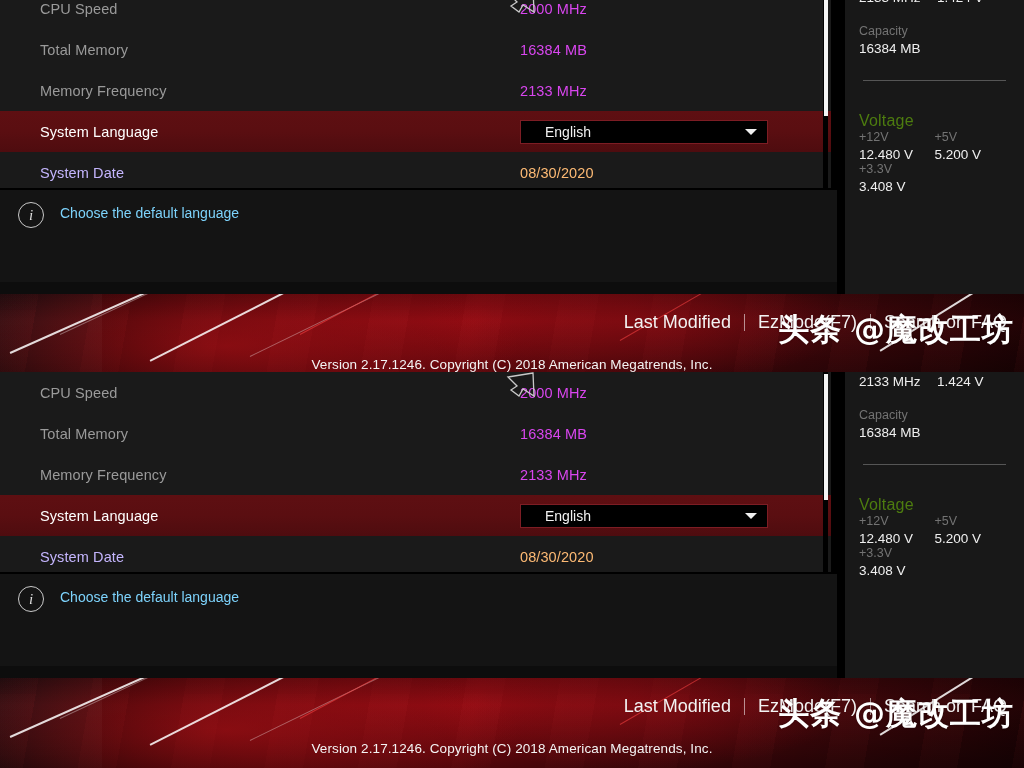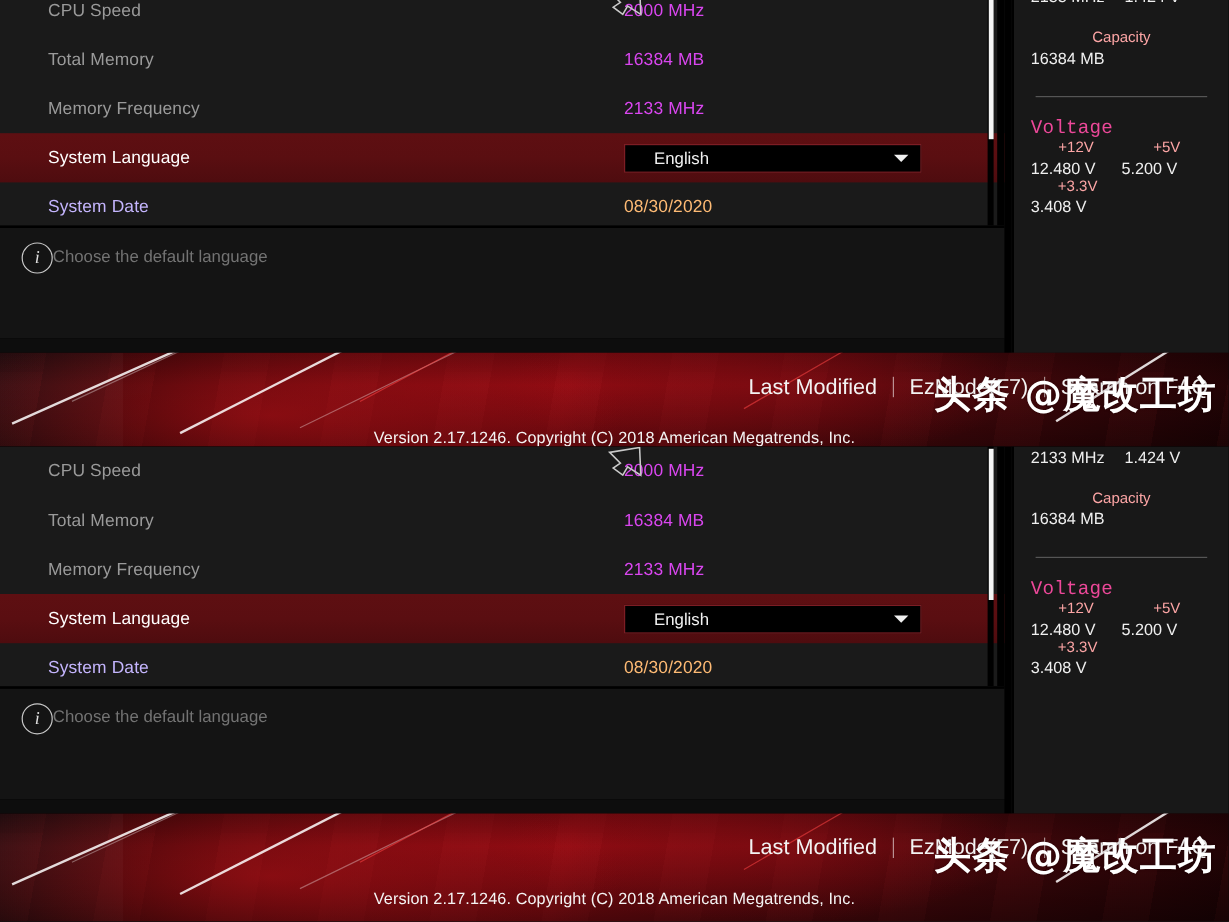--- a/index.html
+++ b/index.html
@@ -69,42 +69,42 @@
     position:absolute; left:0; top:200px; width:837px; height:94px;
     background:#141414; border-top:2px solid #000;
   }
   .help-inner{ display:flex; align-items:flex-start; padding:10px 0 0 18px; }
   .info-icon{
     width:26px;height:26px;border-radius:50%;border:1.5px solid #c9c9c9;
     display:flex;align-items:center;justify-content:center;
     font-size:15px;color:#dedede;font-family:"Liberation Serif",serif;font-style:italic;
     flex:0 0 auto; margin-top:2px;
   }
-  .help-text{ margin-left:0; font-size:14px; color:#737373; line-height:26px; }
+  .help-text{ margin-left:16px; font-size:14px; color:#7dd3fc; line-height:26px; }
 
   
   .left-filler{
     position:absolute; left:0; top:294px; width:837px; height:12px; background:#0d0d0d;
   }
 
   
   .sidebar{
     position:absolute; left:843px; top:0; width:181px; height:306px;
     background:#181818; border-left:2px solid #000;
     padding:0 14px;
   }
   .sb-cliprow{ display:flex; padding-top:2px; }
   .sb-cliprow .c1{ width:78px; }
   .sb-val{ font-size:13.5px; color:#efefef; }
-  .sb-key{ font-size:12.5px; color:#fca5a5;text-align:center; }
+  .sb-key{ font-size:12.5px; color:#737373; }
   .sb-block{ margin-top:19px; }
   .sb-block .sb-key{ margin-bottom:3px; }
   .sb-divider{ height:1px; background:#555; margin:24px 4px 0 4px; }
   .sb-head{
-    font-size:16px; color:#ec4899; margin-top:17px; letter-spacing:.2px;font-family:Liberation Mono, monospace;
+    font-size:16px; color:#4d7c0f; margin-top:31px; letter-spacing:.2px;
   }
   .sb-grid{ display:flex; }
   .sb-grid .col{ width:78px; }
   .sb-grid .col .sb-key{ margin-bottom:3px; }
 
   
   .footer{
     position:absolute; left:0; bottom:0; width:1024px; height:90px;
     overflow:hidden;
     background:

